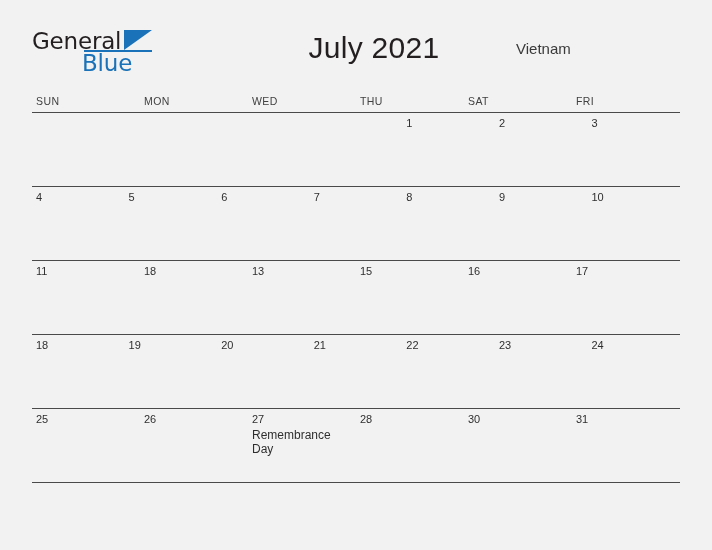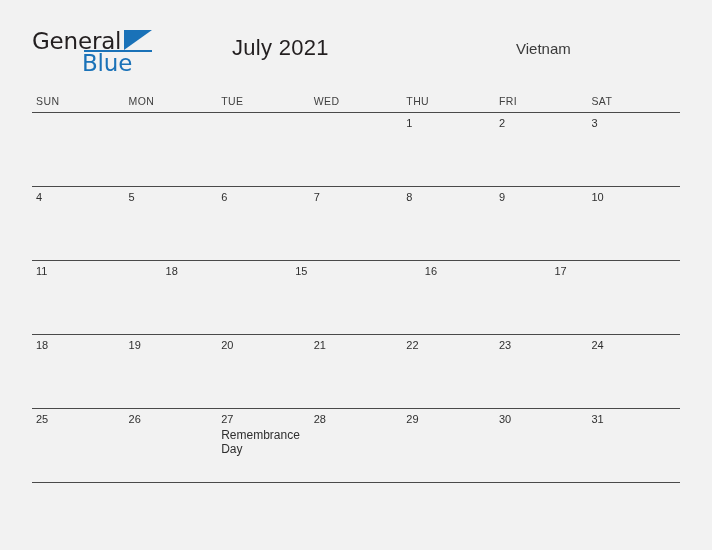--- a/index.html
+++ b/index.html
@@ -67,22 +67,22 @@
   .logo-underline {
     position: absolute;
     left: 52px;
     top: 30px;
     width: 68px;
     height: 2px;
     background: #1a72b8;
   }
   .title {
     flex: 1 1 auto;
-    text-align: left;
-    font-size: 22px;
+    text-align: center;
+    font-size: 30px;
     color: #231f20;
     font-family: "Liberation Sans", sans-serif;
     letter-spacing: 0.3px;
   }
   .country {
     flex: 0 0 auto;
     width: 160px;
     font-size: 15px;
     color: #3a3a3a;
     padding-right: 4px;
@@ -144,25 +144,24 @@
     <div class="title">July 2021</div>
 
     <div class="country">Vietnam</div>
   </div>
 
   <div class="cal">
 
     <div class="dow-row">
       <div class="dow">SUN</div>
       <div class="dow">MON</div>
-      <div class="dow">TUE</div>
       <div class="dow">WED</div>
       <div class="dow">THU</div>
+      <div class="dow">SAT</div>
       <div class="dow">FRI</div>
-      <div class="dow">SAT</div>
     </div>
 
     <div class="week">
       <div class="cell">
         <div class="daynum"></div>
         <div class="event"></div>
       </div>
       <div class="cell">
         <div class="daynum"></div>
         <div class="event"></div>
@@ -220,20 +219,24 @@
       </div>
     </div>
 
     <div class="week">
       <div class="cell">
         <div class="daynum">11</div>
         <div class="event"></div>
       </div>
       <div class="cell">
         <div class="daynum">18</div>
+        <div class="event"></div>
+      </div>
+      <div class="cell">
+        <div class="daynum">13</div>
         <div class="event"></div>
       </div>
       <div class="cell">
         <div class="daynum">15</div>
         <div class="event"></div>
       </div>
       <div class="cell">
         <div class="daynum">16</div>
         <div class="event"></div>
       </div>
@@ -285,24 +288,20 @@
       </div>
       <div class="cell">
         <div class="daynum">27</div>
         <div class="event">Remembrance Day</div>
       </div>
       <div class="cell">
         <div class="daynum">28</div>
         <div class="event"></div>
       </div>
       <div class="cell">
-        <div class="daynum">29</div>
-        <div class="event"></div>
-      </div>
-      <div class="cell">
         <div class="daynum">30</div>
         <div class="event"></div>
       </div>
       <div class="cell">
         <div class="daynum">31</div>
         <div class="event"></div>
       </div>
     </div>
 
     <div class="week">

